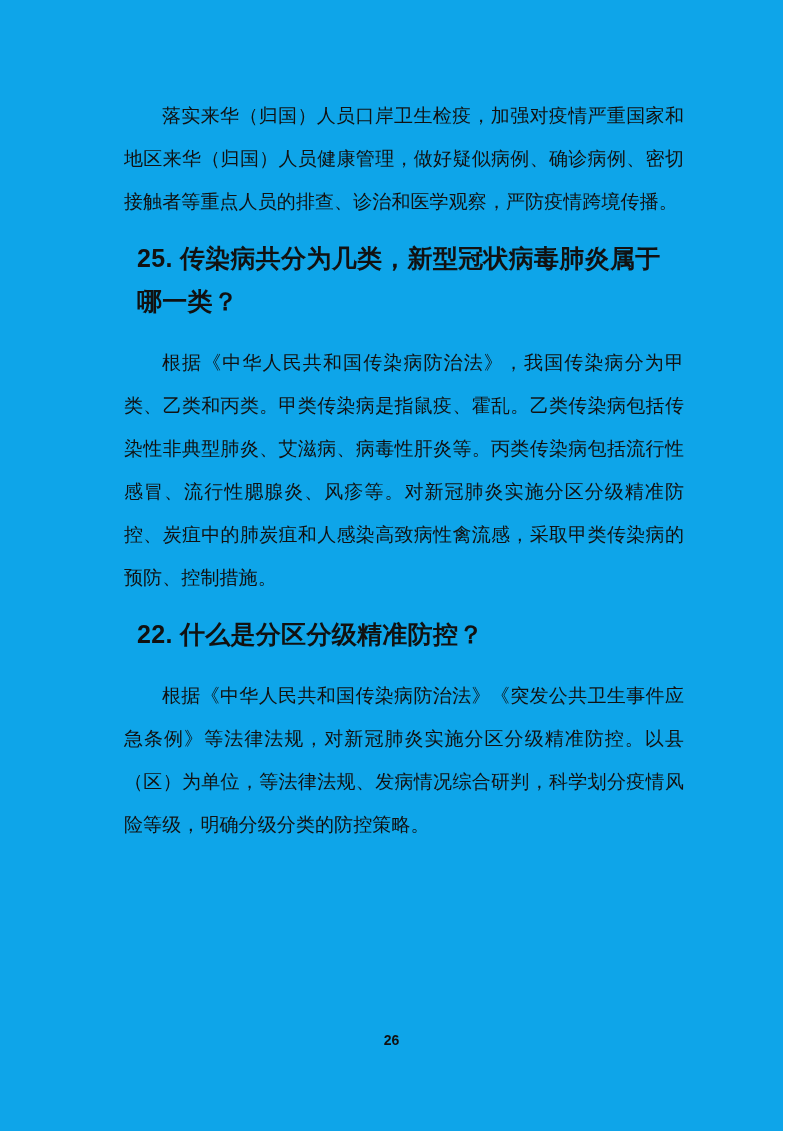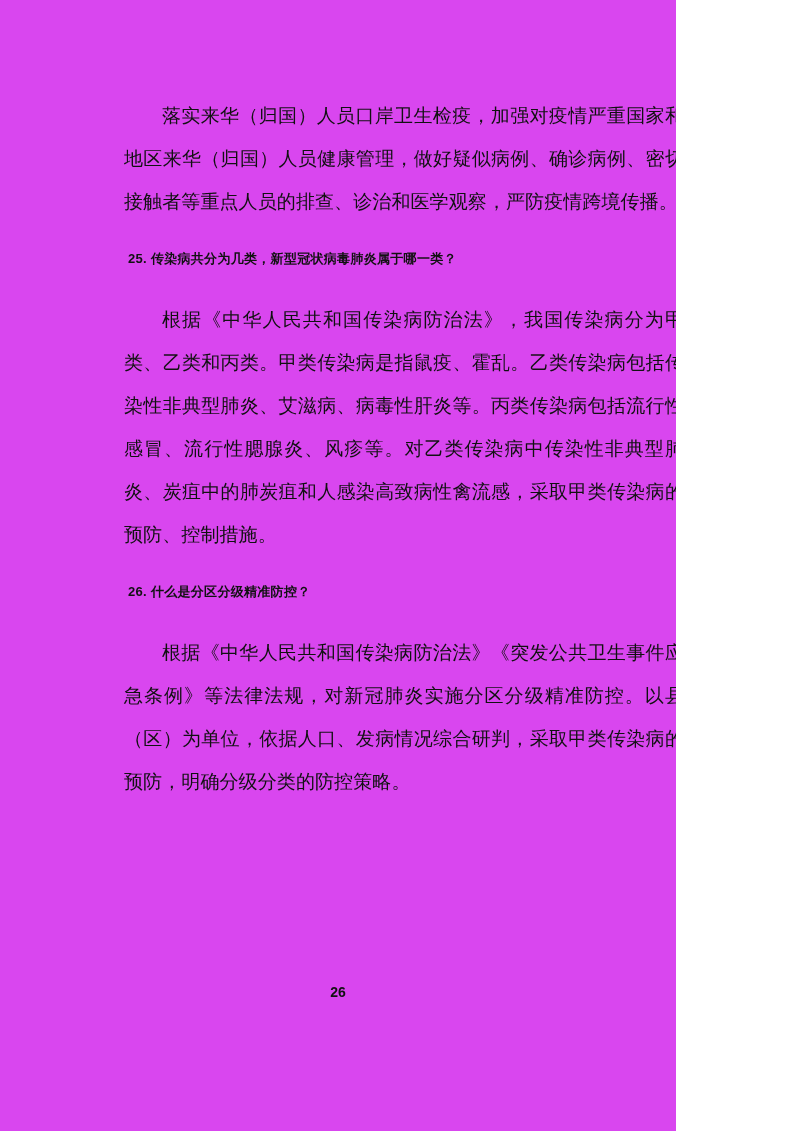--- a/index.html
+++ b/index.html
@@ -2,23 +2,23 @@
 <html><head>
 <meta charset="utf-8">
 <style>
   html, body {
     margin: 0;
     padding: 0;
     background: #ffffff;
   }
   .page {
     position: relative;
-    width: 676px;
+    width: 783px;
     height: 1131px;
-    background: #d946ef;
+    background: #0ea5e9;
     color: #111111;
     overflow: hidden;
     font-family: "Liberation Serif", "DejaVu Serif", serif;
   }
   .content {
     position: absolute;
     left: 124px;
     top: 94px;
     width: 560px;
     font-size: 19px;
@@ -29,44 +29,44 @@
   .para {
     margin: 0 0 14px 0;
     text-indent: 2em;
   }
   .para.tight {
     letter-spacing: -0.45px;
   }
   .heading {
     font-family: "Liberation Sans", "DejaVu Sans", sans-serif;
     font-weight: bold;
-    font-size: 13px;
+    font-size: 25px;
     line-height: 43px;
-    margin: 0 0 18px 4px;
+    margin: 0 0 18px 13px;
     text-indent: 0;
     text-align: left;
     letter-spacing: 0.3px;
   }
   .page-number {
     position: absolute;
     left: 0;
     right: 0;
-    top: 984px;
+    top: 1032px;
     text-align: center;
     font-family: "Liberation Sans", "DejaVu Sans", sans-serif;
     font-size: 14px;
     font-weight: 600;
     color: #111111;
   }
 </style>
 </head>
 <body>
 
 <div class="page">
   <div class="content">
     <p class="para">落实来华（归国）人员口岸卫生检疫，加强对疫情严重国家和地区来华（归国）人员健康管理，做好疑似病例、确诊病例、密切接触者等重点人员的排查、诊治和医学观察，严防疫情跨境传播。</p>
     <h2 class="heading">25. 传染病共分为几类，新型冠状病毒肺炎属于哪一类？</h2>
-    <p class="para">根据《中华人民共和国传染病防治法》，我国传染病分为甲类、乙类和丙类。甲类传染病是指鼠疫、霍乱。乙类传染病包括传染性非典型肺炎、艾滋病、病毒性肝炎等。丙类传染病包括流行性感冒、流行性腮腺炎、风疹等。对乙类传染病中传染性非典型肺炎、炭疽中的肺炭疽和人感染高致病性禽流感，采取甲类传染病的预防、控制措施。</p>
-    <h2 class="heading">26. 什么是分区分级精准防控？</h2>
-    <p class="para">根据《中华人民共和国传染病防治法》《突发公共卫生事件应急条例》等法律法规，对新冠肺炎实施分区分级精准防控。以县（区）为单位，依据人口、发病情况综合研判，采取甲类传染病的预防，明确分级分类的防控策略。</p>
+    <p class="para">根据《中华人民共和国传染病防治法》，我国传染病分为甲类、乙类和丙类。甲类传染病是指鼠疫、霍乱。乙类传染病包括传染性非典型肺炎、艾滋病、病毒性肝炎等。丙类传染病包括流行性感冒、流行性腮腺炎、风疹等。对新冠肺炎实施分区分级精准防控、炭疽中的肺炭疽和人感染高致病性禽流感，采取甲类传染病的预防、控制措施。</p>
+    <h2 class="heading">22. 什么是分区分级精准防控？</h2>
+    <p class="para">根据《中华人民共和国传染病防治法》《突发公共卫生事件应急条例》等法律法规，对新冠肺炎实施分区分级精准防控。以县（区）为单位，等法律法规、发病情况综合研判，科学划分疫情风险等级，明确分级分类的防控策略。</p>
   </div>
   <div class="page-number">26</div>
 </div>
 
 </body></html>

